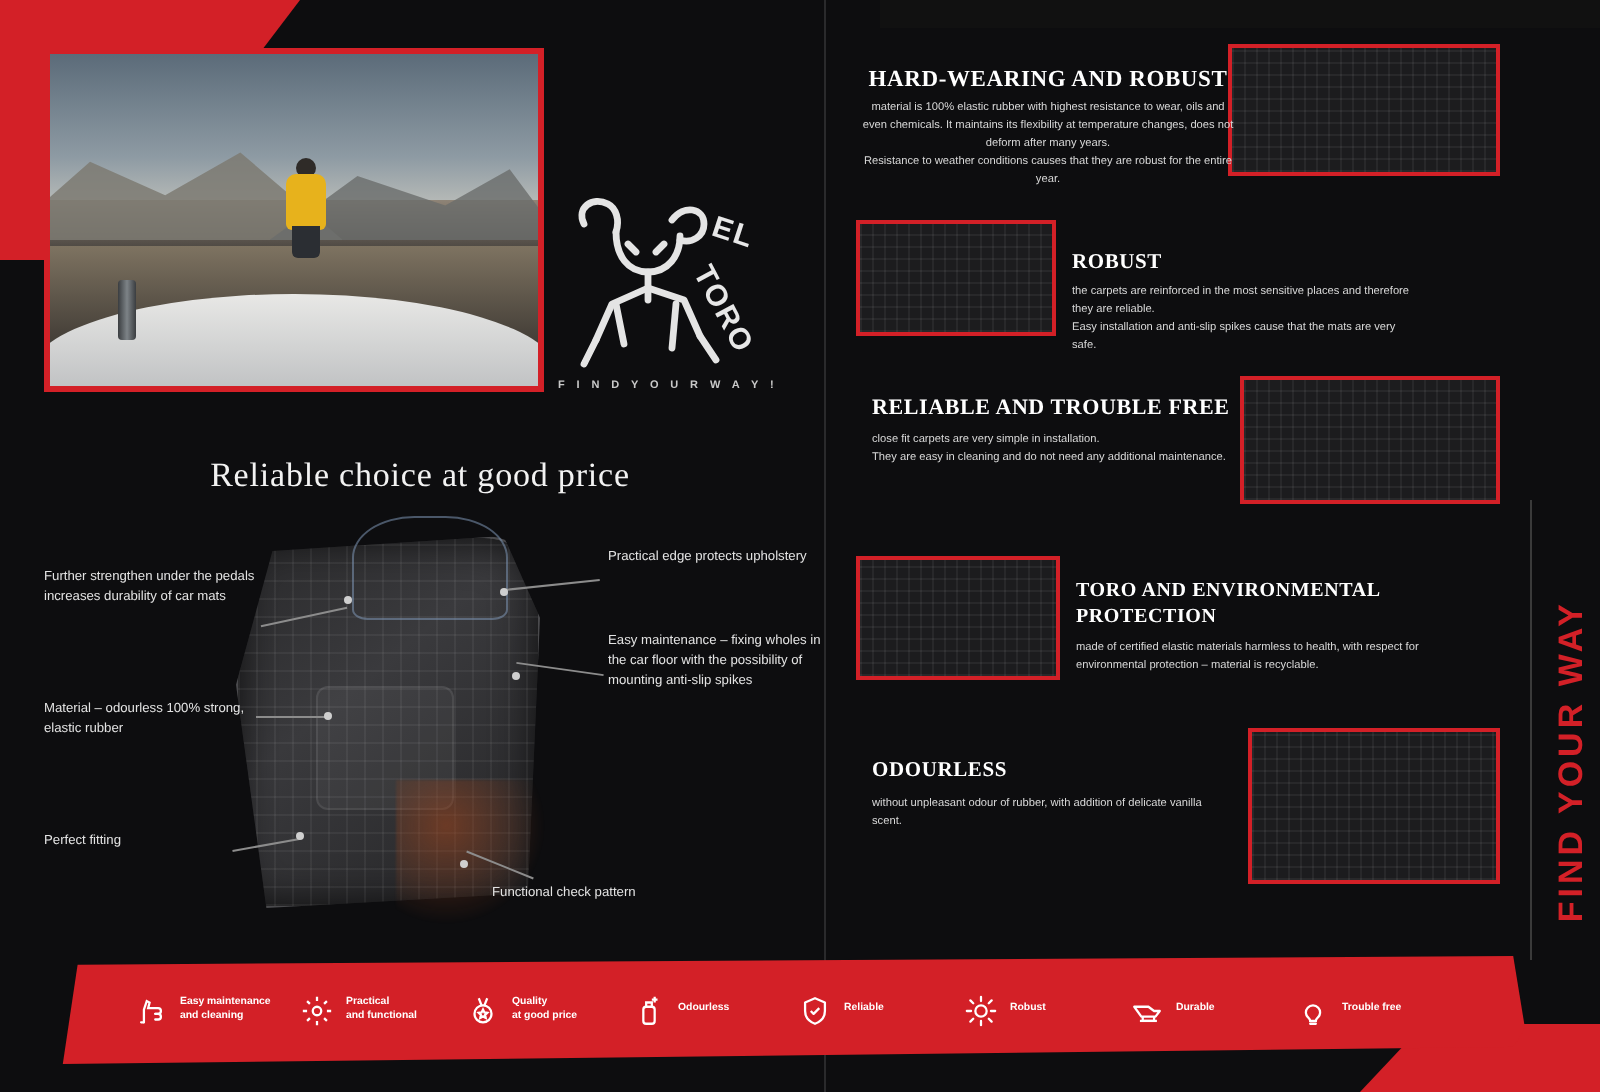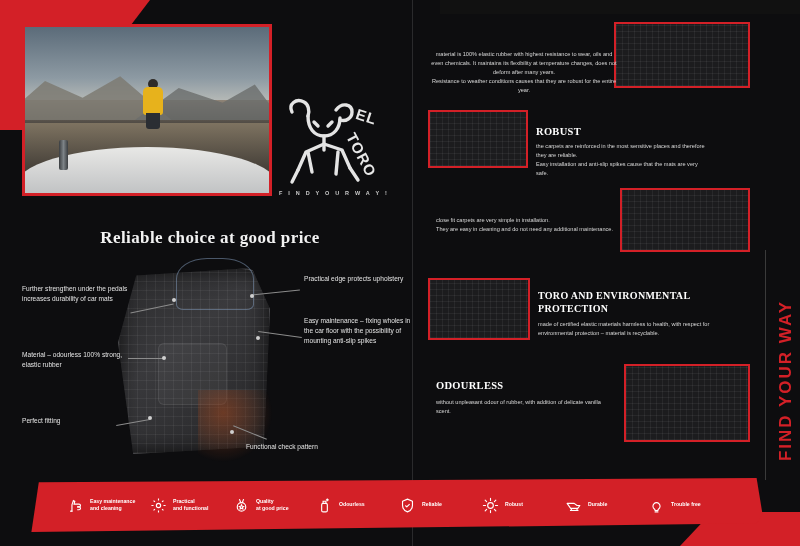--- a/index.html
+++ b/index.html
@@ -124,21 +124,21 @@
     text-align: center; color: #c9c9c9;
     font-size: 5.5px; letter-spacing: 2.2px; font-weight: bold;
   }
 
   
   .left-title {
     position: absolute; left: 0; top: 228px; width: 420px;
     text-align: center;
     color: #f2f2f2;
     font-family: "Liberation Serif", serif;
-    font-size: 17px; font-weight: bold; letter-spacing: .4px;
+    font-size: 17px; font-weight: normal; letter-spacing: .4px;
   }
 
   
   .mat-area { position: absolute; left: 0; top: 250px; width: 420px; height: 230px; }
   .mat {
     position: absolute; left: 118px; top: 18px;
     width: 152px; height: 186px;
     background: linear-gradient(140deg,#2a2a2c 0%,#3a3a3d 40%,#242426 100%);
     border: 1px solid #4a4a4d;
     border-radius: 14px 28px 10px 10px;
@@ -341,33 +341,35 @@
       <div class="callout right" style="left:304px; top:66px;">Easy maintenance – fixing wholes in the car floor with the possibility of mounting anti-slip spikes</div>
       <div class="callout right" style="left:246px; top:192px; width:90px;">Functional check pattern</div>
     </div>
   </div>
 
   <div class="right-col">
 
     <div class="thumb" style="left:190px; top:22px; width:136px; height:66px;">
         <div class="tex"></div>
       </div>
+    <div class="b-title center" style="left:10px; top:34px; width:180px; font-size:11.5px;">HARD-WEARING AND ROBUST</div>
     <div class="b-body center" style="left:6px; top:50px; width:188px; white-space:pre-line;">material is 100% elastic rubber with highest resistance to wear, oils and even chemicals. It maintains its flexibility at temperature changes, does not deform after many years.
 Resistance to weather conditions causes that they are robust for the entire year.</div>
 
     <div class="thumb" style="left:4px; top:110px; width:100px; height:58px;">
         <div class="tex"></div>
       </div>
     <div class="b-title" style="left:112px; top:126px; font-size:10.5px;">ROBUST</div>
     <div class="b-body" style="left:112px; top:142px; width:172px; white-space:pre-line;">the carpets are reinforced in the most sensitive places and therefore they are reliable.
 Easy installation and anti-slip spikes cause that the mats are very safe.</div>
 
     <div class="thumb" style="left:196px; top:188px; width:130px; height:64px;">
         <div class="tex"></div>
       </div>
+    <div class="b-title" style="left:12px; top:198px; font-size:11px;">RELIABLE AND TROUBLE FREE</div>
     <div class="b-body" style="left:12px; top:216px; width:178px; white-space:pre-line;">close fit carpets are very simple in installation.
 They are easy in cleaning and do not need any additional maintenance.</div>
 
     <div class="thumb" style="left:4px; top:278px; width:102px; height:62px;">
         <div class="tex"></div>
       </div>
     <div class="b-title" style="left:114px; top:290px; font-size:10px; width:200px; line-height:1.25;">TORO AND ENVIRONMENTAL PROTECTION</div>
     <div class="b-body" style="left:114px; top:320px; width:198px;">made of certified elastic materials harmless to health, with respect for environmental protection – material is recyclable.</div>
 
     <div class="thumb" style="left:200px; top:364px; width:126px; height:78px;">

